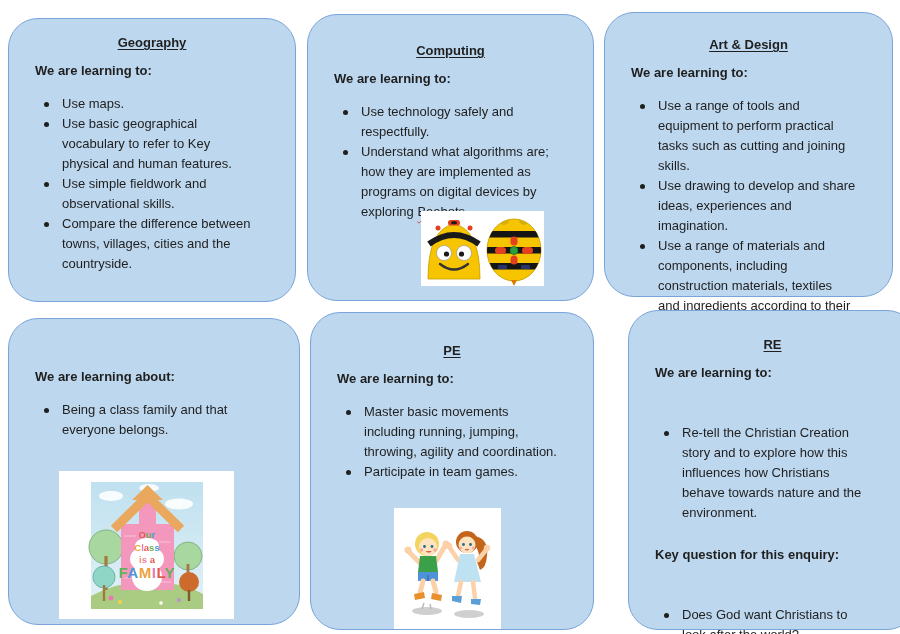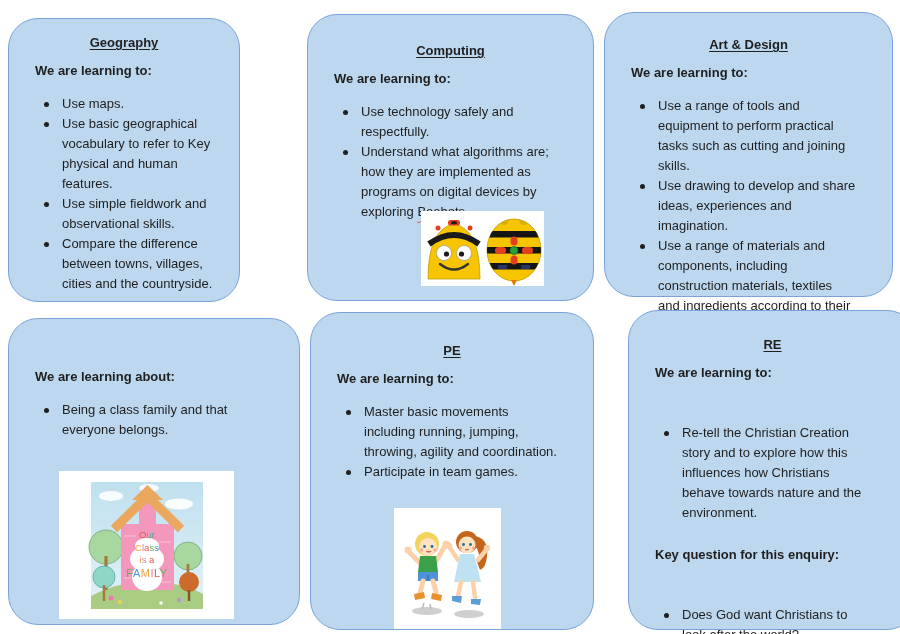--- a/index.html
+++ b/index.html
@@ -15,21 +15,21 @@
 
   .card {
     position: absolute;
     background: var(--card-fill, #bdd7ee);
     border: 1.5px solid var(--card-border, #7aa4d9);
     border-radius: 30px;
     padding: 14px 26px 10px 26px;
     font-size: 13px;
     line-height: 20px;
   }
-  .card-geography  { left: 8px;   top: 18px;  width: 232px; height: 284px; padding-top: 14px; }
+  .card-geography  { left: 8px;   top: 18px;  width: 288px; height: 284px; padding-top: 14px; }
   .card-computing  { left: 307px; top: 14px;  width: 287px; height: 287px; padding-top: 26px; }
   .card-art        { left: 604px; top: 12px;  width: 289px; height: 285px; padding-top: 22px; }
   .card-pshe       { left: 8px;   top: 318px; width: 292px; height: 307px; padding-top: 40px; }
   .card-pe         { left: 310px; top: 312px; width: 284px; height: 318px; padding-top: 28px; }
   .card-re         { left: 628px; top: 310px; width: 289px; height: 320px; padding-top: 24px; }
 
   .card-title { font-size: 13px; line-height: 20px; text-align: center; font-weight: bold; }
   .card-title span { text-decoration: underline; text-underline-offset: 2px; }
   .lead { font-weight: bold; margin-top: 8px; }
   .lead.second { margin-top: 22px; }
@@ -49,25 +49,25 @@
   }
 
   .card-image { position: absolute; background: #ffffff; }
   .computing-image { left: 113px; top: 196px; width: 123px; height: 75px; }
   .pshe-image      { left: 50px;  top: 152px; width: 175px; height: 148px; }
   .pe-image        { left: 83px;  top: 195px; width: 107px; height: 121px; }
   .card-image svg { display: block; }
 
   .family-caption {
     position: absolute; left: 56px; top: 58px; width: 64px;
-    text-align: center; font-weight: normal;
+    text-align: center; font-weight: bold;
     font-size: 9.5px; line-height: 12.5px;
     font-family: "Liberation Sans", sans-serif;
   }
-  .family-caption div:last-child { font-size: 11px; letter-spacing: 0.5px; }
+  .family-caption div:last-child { font-size: 15px; letter-spacing: 0.5px; }
 </style>
 </head>
 <body>
 
 <div class="page">
 
   <section class="card card-geography">
     <h2 class="card-title"><span>Geography</span></h2>
     <p class="lead">We are learning to:</p>
     <ul class="bullets">

